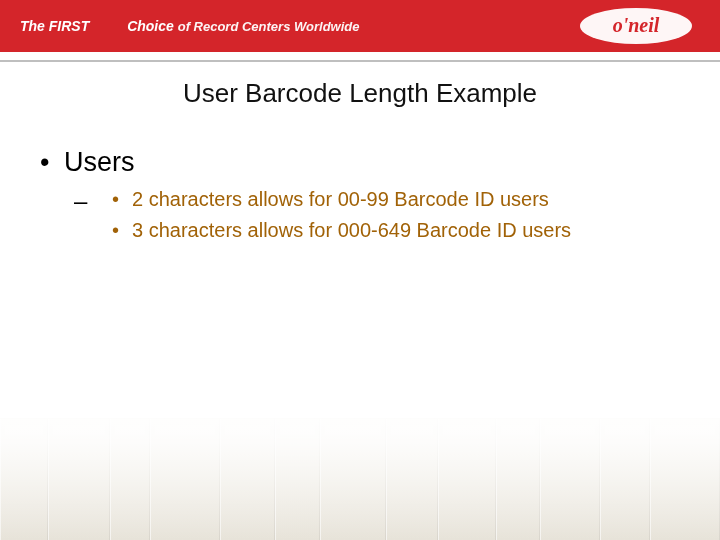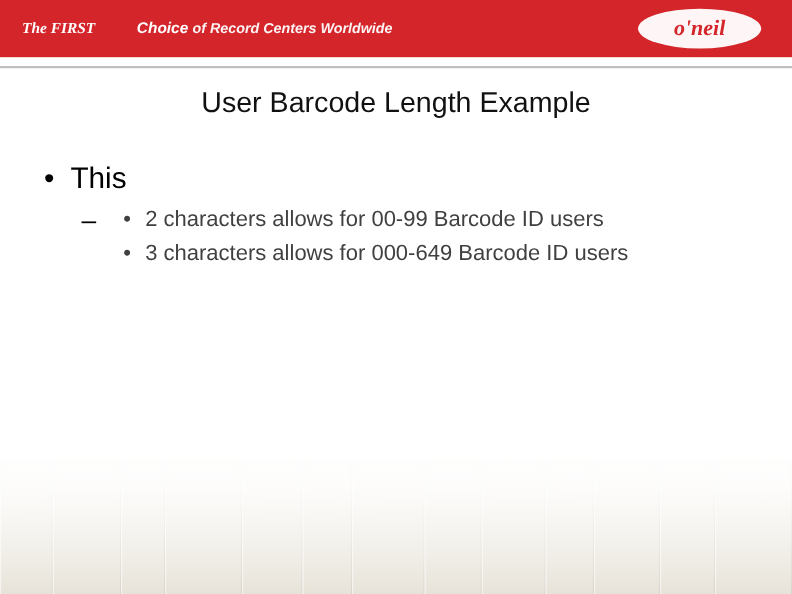--- a/index.html
+++ b/index.html
@@ -13,21 +13,21 @@
     background: #d4252a;
     position: relative;
     display: flex; align-items: center;
     padding-left: 20px;
   }
   .header-band .tagline {
     color: #fff;
     font-size: 14px;
     white-space: nowrap;
   }
-  .header-band .tagline .t-first { font-weight: bold; font-style: italic; font-family: Liberation Serif, serif; }
+  .header-band .tagline .t-first { font-weight: bold; font-style: italic; }
   .header-band .tagline .t-choice { font-weight: bold; font-style: italic; margin-left: 34px; }
   .header-band .tagline .t-rest { font-style: italic; font-weight: bold; opacity: 0.95; font-size: 13px; }
   .logo-wrap {
     position: absolute; right: 24px; top: 4px;
     width: 120px; height: 44px;
     display: flex; align-items: center; justify-content: flex-start;
   }
   .logo-wrap svg { display: block; }
   .thin-rule {
     position: absolute; left: 0; top: 60px; width: 100%; height: 2px;
@@ -45,21 +45,21 @@
     margin-top: 6px;
     margin-bottom: 38px;
   }
   ul.lvl1 { list-style: none; padding-left: 24px; }
   ul.lvl1 > li { position: relative; font-size: 27px; color: #000; margin-bottom: 10px; }
   ul.lvl1 > li::before { content: "•"; position: absolute; left: -24px; top: 0; }
   ul.lvl2 { list-style: none; padding-left: 34px; margin-top: 8px; }
   ul.lvl2 > li { position: relative; font-size: 24px; color: #000; line-height: 1.25; margin-bottom: 8px; }
   ul.lvl2 > li::before { content: "–"; position: absolute; left: -24px; top: 0; }
   ul.lvl3 { list-style: none; padding-left: 34px; margin-top: 6px; }
-  ul.lvl3 > li { position: relative; font-size: 20px; color: #404040; line-height: 1.35; margin-bottom: 4px; }
+  ul.lvl3 > li { position: relative; font-size: 20px; color: #a16207; line-height: 1.35; margin-bottom: 4px; }
   ul.lvl3 > li::before { content: "•"; position: absolute; left: -20px; top: 0; }
   .footer-boxes {
     position: absolute; left: 0; bottom: 0; width: 100%; height: 122px;
     overflow: hidden;
     background: linear-gradient(to bottom, #f5f3ee 0%, #edeae2 100%);
     border-top: 1px solid #e3e0d8;
   }
   .footer-boxes .row {
     display: flex; width: 100%; height: 100%;
   }
@@ -100,21 +100,21 @@
       </svg>
     </div>
   </div>
   <div class="thin-rule"></div>
 
   <div class="content">
     <h1 class="slide-title">User Barcode Length Example</h1>
 
     <ul class="lvl1">
       <li>
-        <span>This</span>
+        <span>Users</span>
         <ul class="lvl2">
           <li>
             <ul class="lvl3">
               <li>
                 <span>2 characters allows for 00-99 Barcode ID users</span>
               </li>
               <li>
                 <span>3 characters allows for 000-649 Barcode ID users</span>
               </li>
             </ul>

